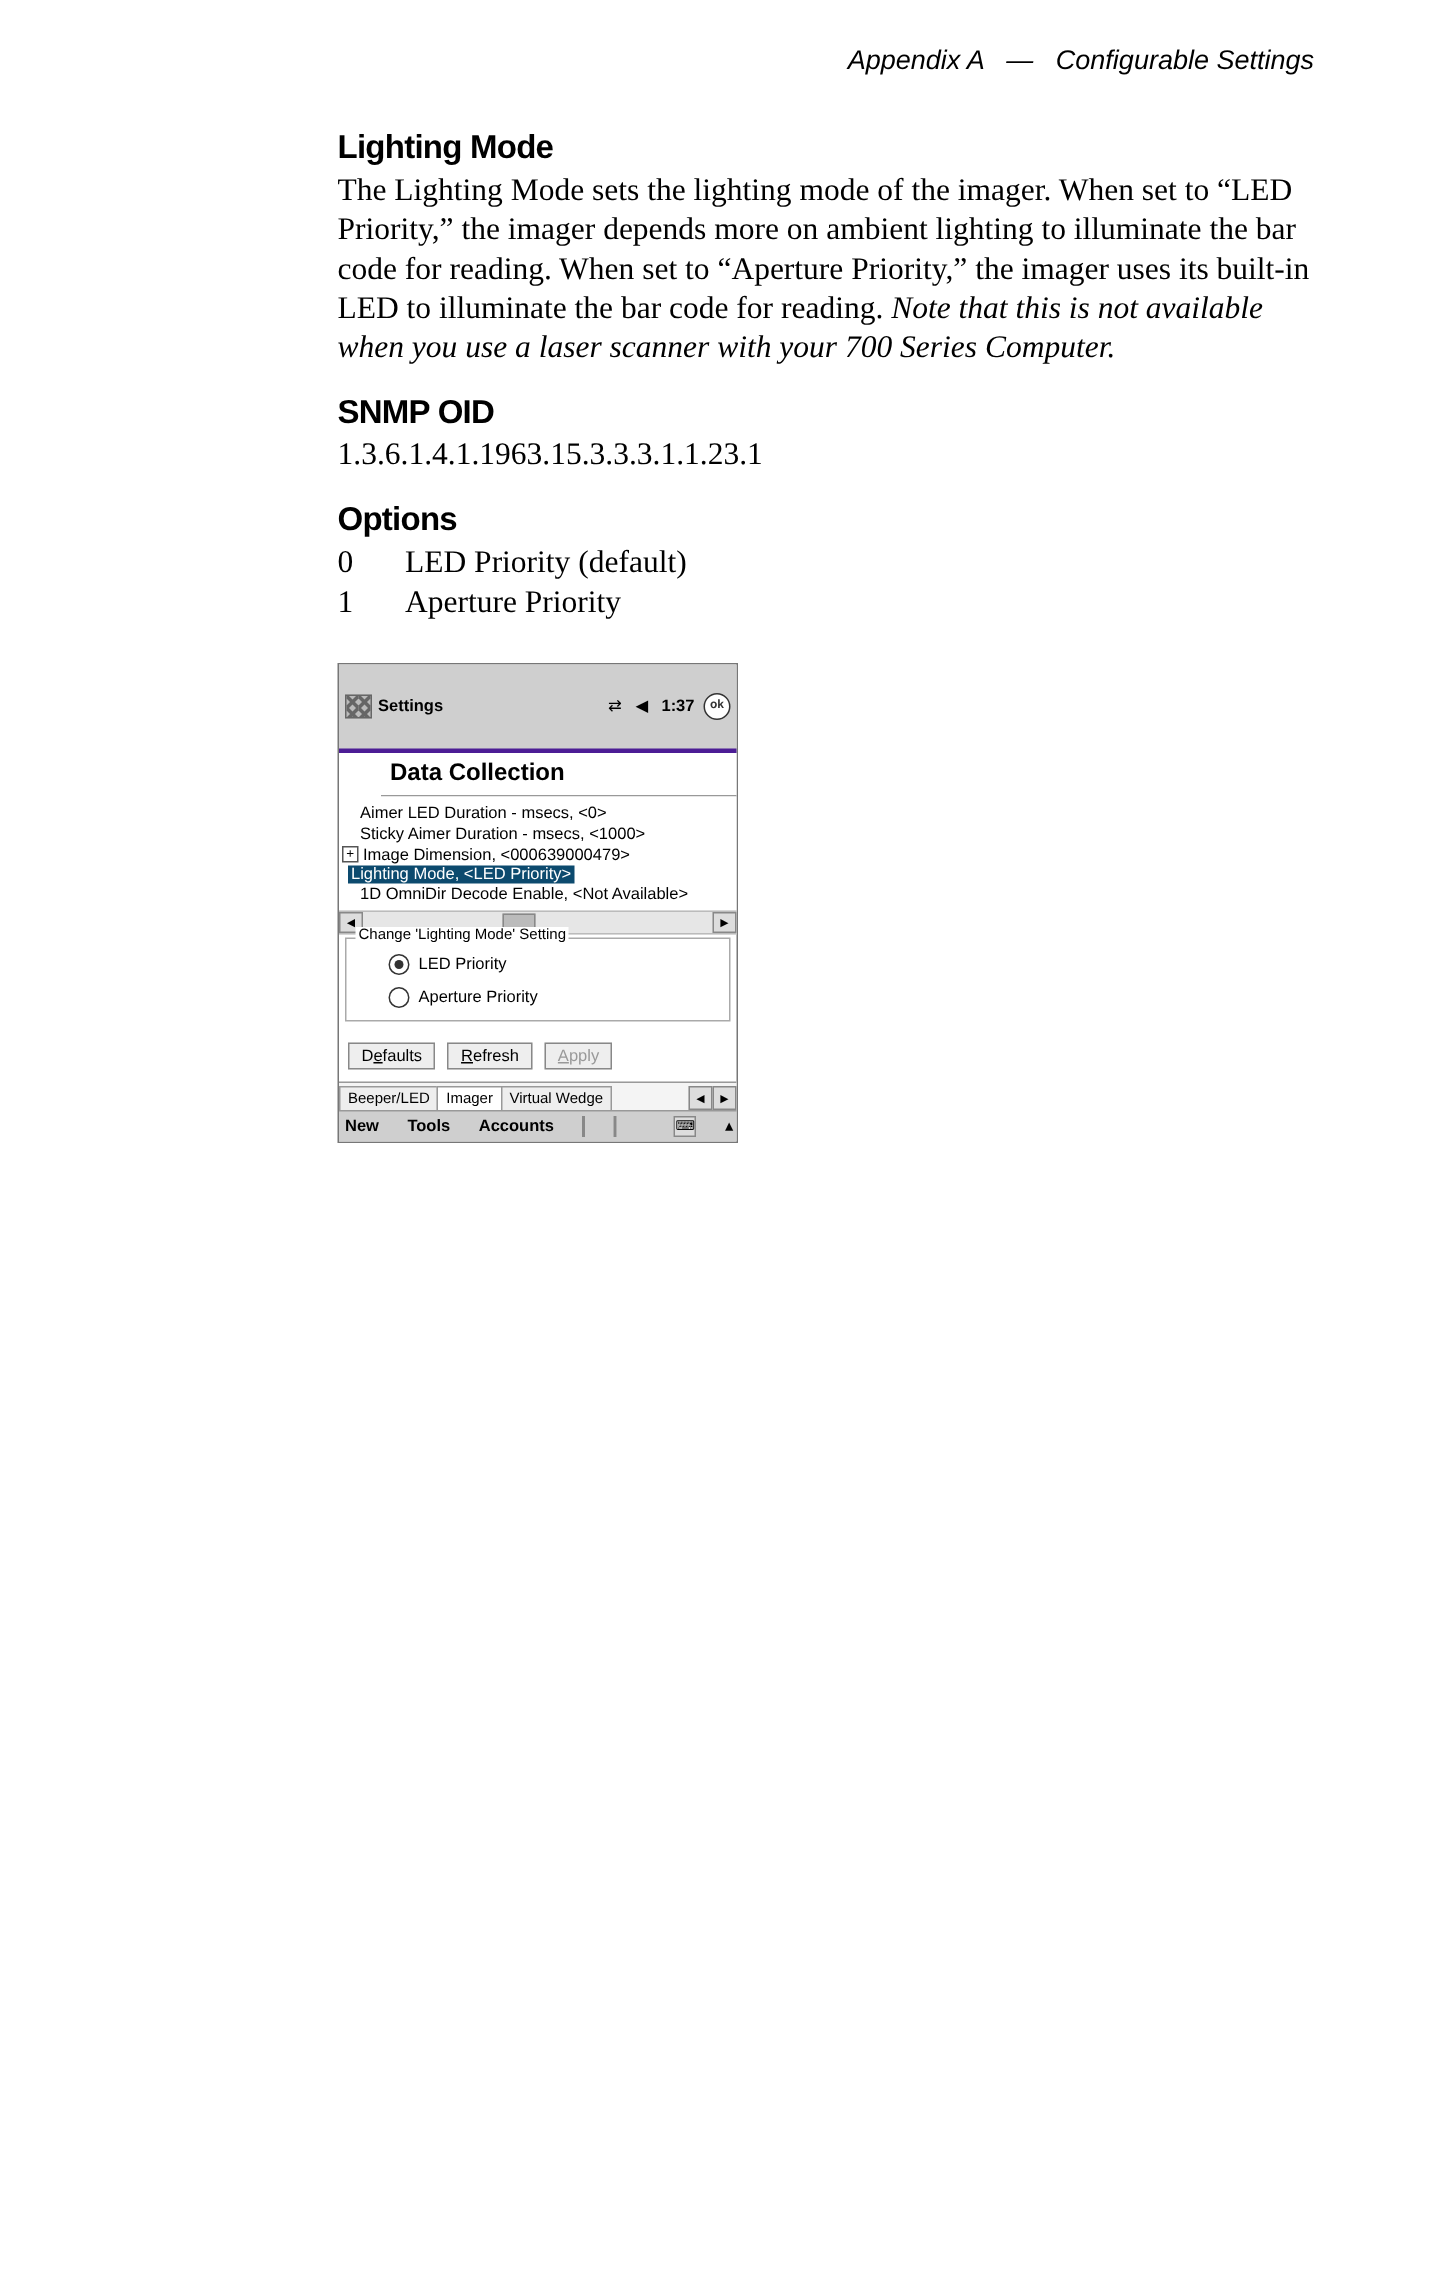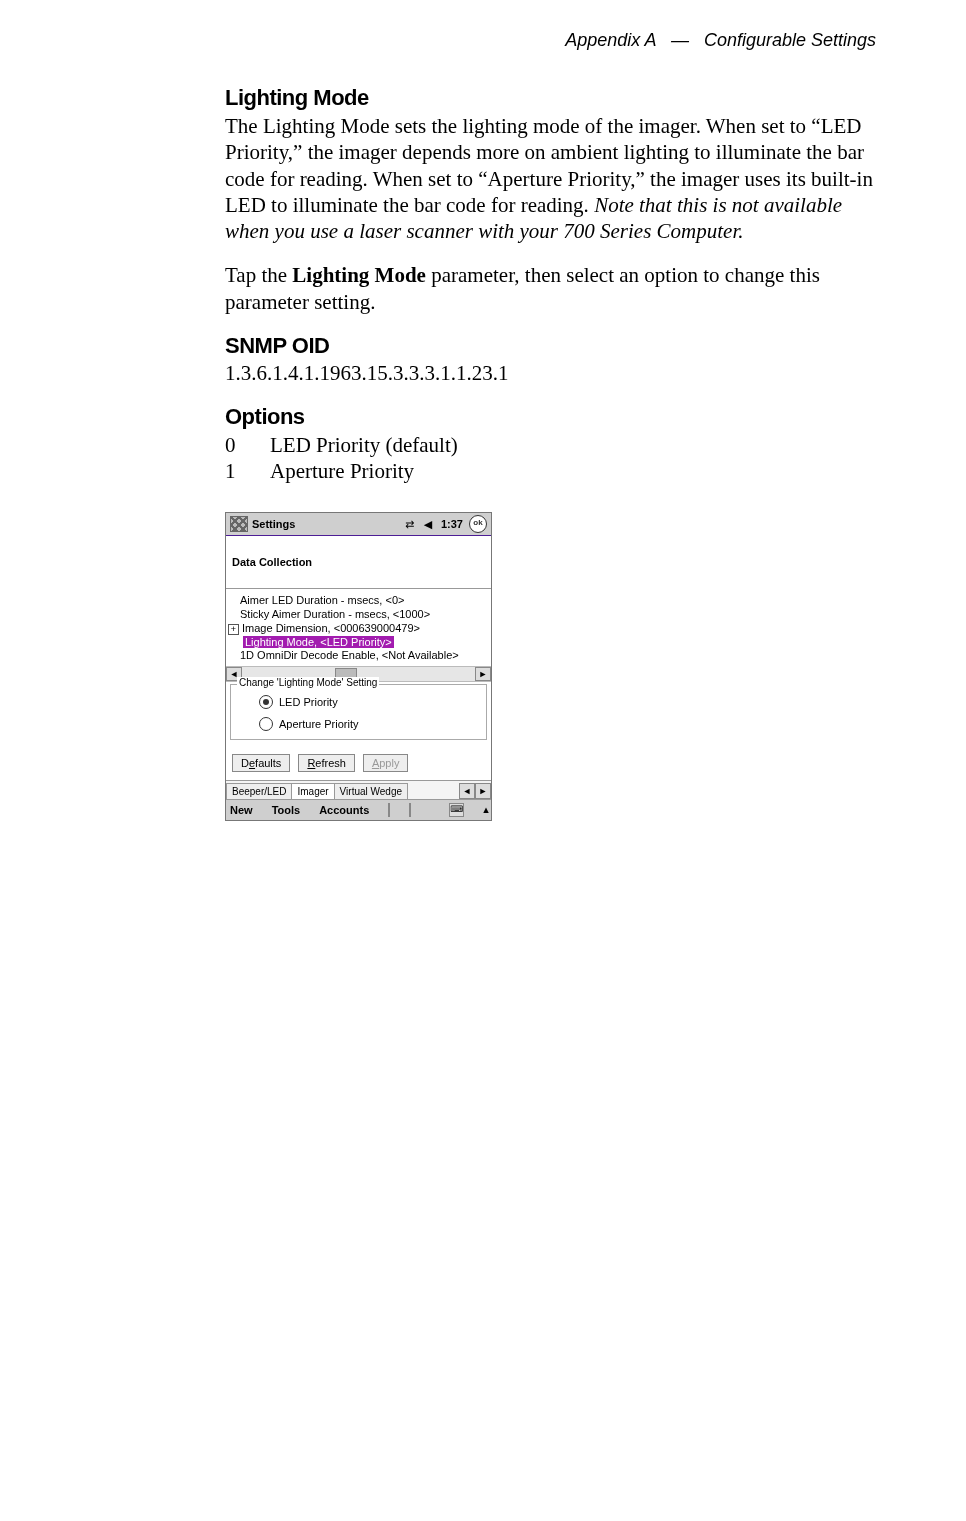--- a/index.html
+++ b/index.html
@@ -68,23 +68,23 @@
     border: 1px solid #777;
     background: #fff;
     font-family: Tahoma, Verdana, Arial, sans-serif;
     font-size: 11px;
     color: #000;
   }
   .ds-titlebar {
     background: #cfcfcf;
     display: flex;
     align-items: center;
-    padding: 2px 4px;
+    padding: 19px 4px;
     gap: 4px;
-    border-bottom: 1px solid #4c1d95;
+    border-bottom: 3px solid #4c1d95;
   }
   .ds-flag {
     width: 16px; height: 14px;
     display: inline-block;
     background:
       linear-gradient(45deg, transparent 40%, #666 40%, #666 60%, transparent 60%),
       linear-gradient(-45deg, transparent 40%, #666 40%, #666 60%, transparent 60%);
     background-size: 8px 8px;
     background-color: #bbb;
     border: 1px solid #666;
@@ -108,38 +108,39 @@
     background: #fff;
     border: 1px solid #333;
     color: #333;
     font-size: 8px;
     font-weight: bold;
     text-align: center;
     line-height: 14px;
   }
   .ds-apptitle {
     font-weight: bold;
-    font-size: 11px;
-    padding: 20px 6px;
+    font-size: 16px;
+    padding: 5px 6px;
     border-bottom: 1px solid #999;
     background: #fff;
+    margin-left: 28px;
   }
   .ds-tree {
     background: #fff;
     padding: 4px 2px;
   }
   .ds-tree-item {
     padding: 1px 0 1px 12px;
     white-space: nowrap;
   }
   .ds-tree-item.selected {
     display: inline-block;
-    margin-left: 15px;
+    margin-left: 4px;
     padding: 0px 2px;
-    background: #a21caf;
+    background: #0c4a6e;
     color: #fff;
   }
   .ds-tree-item .plus {
     display: inline-block;
     width: 9px; height: 9px;
     border: 1px solid #555;
     line-height: 8px;
     text-align: center;
     font-size: 9px;
     margin-right: 3px;
@@ -291,23 +292,20 @@
     <span>Configurable Settings</span>
   </div>
 
   <div class="content">
 
     <div class="section-title">Lighting Mode</div>
     <p class="body-text">
       <span>The Lighting Mode sets the lighting mode of the imager. When set to “LED Priority,” the imager depends more on ambient lighting to illuminate the bar code for reading. When set to “Aperture Priority,” the imager uses its built-in LED to illuminate the bar code for reading. </span><span class="italic">Note that this is not available when you use a laser scanner with your 700 Series Computer.</span>
     </p>
 
-    <p class="body-text">
-      <span>Tap the </span><span class="bold">Lighting Mode</span><span> parameter, then select an option to change this parameter setting.</span>
-    </p>
 
     <div class="section-title">SNMP OID</div>
     <p class="oid-text">1.3.6.1.4.1.1963.15.3.3.3.1.1.23.1</p>
 
     <div class="section-title">Options</div>
     <div>
       <div class="options-row">
         <span class="k">0</span><span>LED Priority (default)</span>
       </div>
       <div class="options-row">

